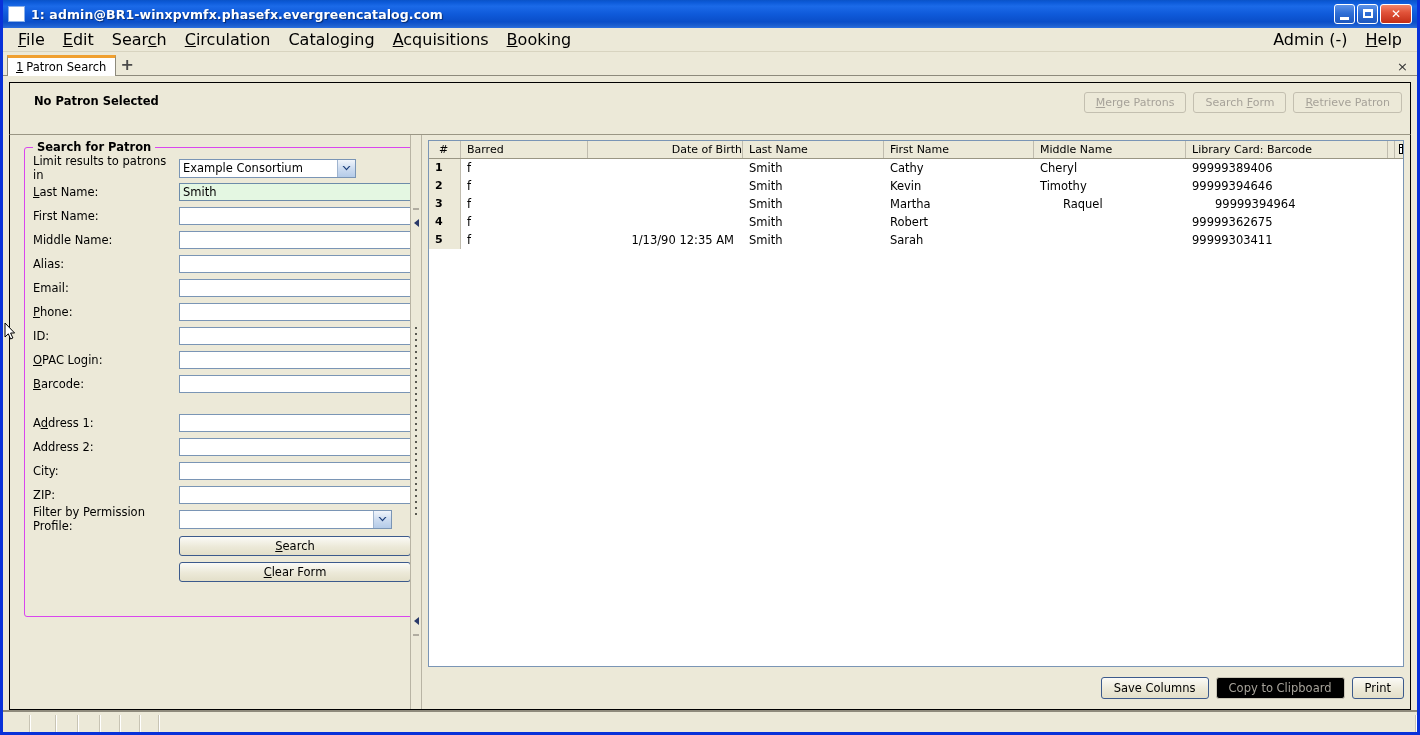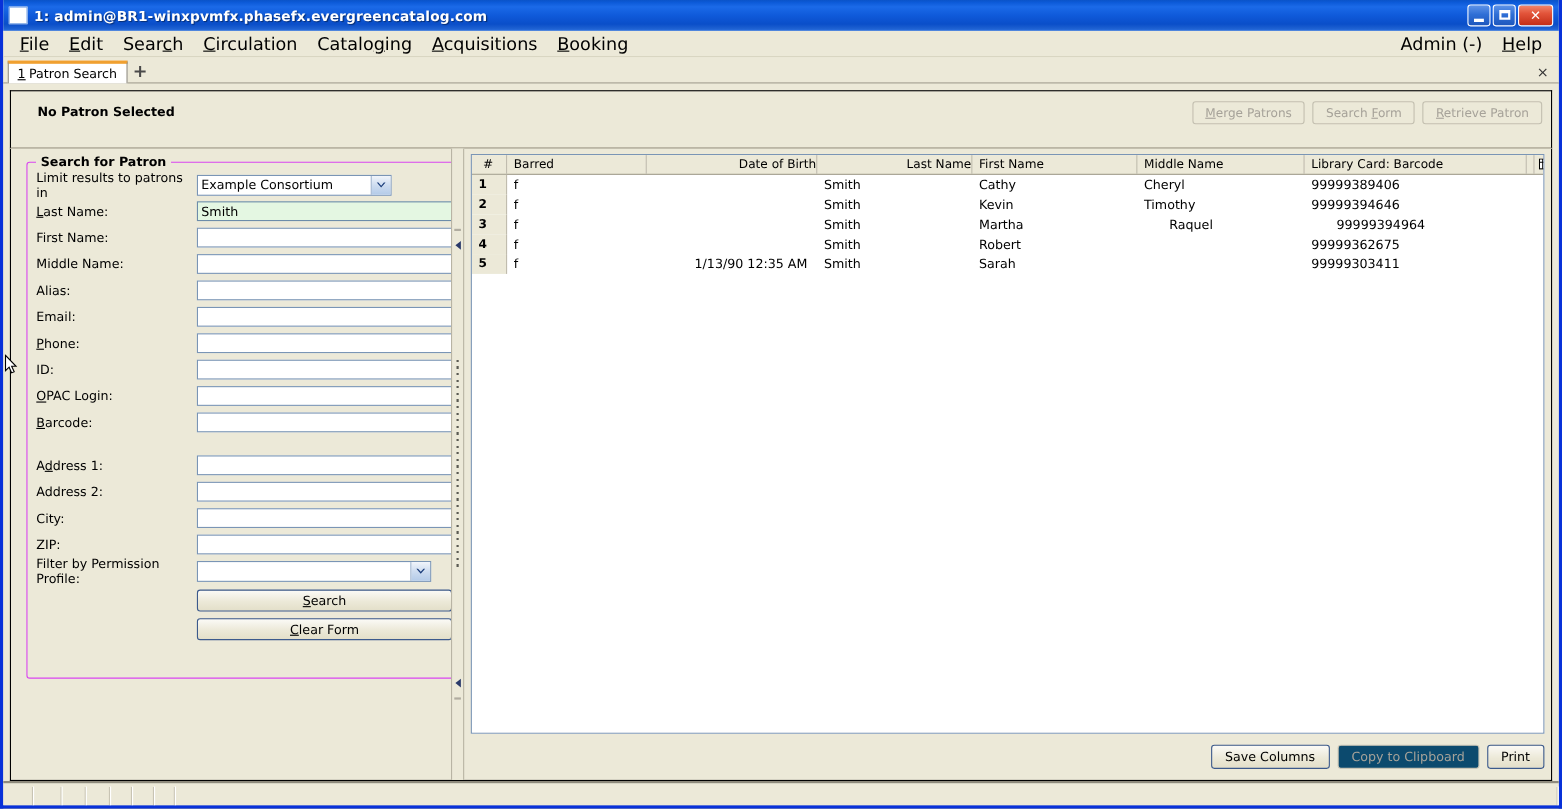--- a/index.html
+++ b/index.html
@@ -405,21 +405,21 @@
     padding: 3px 12px;
     background: linear-gradient(to bottom, #fbfaf6 0%, #ece9d8 55%, #e3dfc9 100%);
     border: 1px solid #3c5a8c;
     border-radius: 3px;
     color: #000;
     cursor: default;
   }
   .fbtn.disabled {
     color: #a6a299;
     border-color: #c9c5b6;
-    background: #0c4a6e;
+    background: #000000;
   }
 
   
   .statusbar {
     flex: 0 0 22px;
     background: #ece9d8;
     border-top: 2px solid #8e8a7c;
     display: flex;
     align-items: stretch;
     padding: 3px 0 0 2px;
@@ -648,21 +648,21 @@
         <span class="sp-arrow bot"></span>
         <span class="sp-cap b"></span>
       </div>
 
       <div class="right-pane">
         <div class="grid-wrap">
           <div class="grid-header" id="grid-header">
               <div class="gh num" style="width: 32px; flex: 0 0 32px;">#</div>
               <div class="gh" style="width: 127px; flex: 0 0 127px;">Barred</div>
               <div class="gh" style="width: 155px; flex: 0 0 155px; text-align: right; padding-right: 0px; padding-left: 0px;">Date of Birth</div>
-              <div class="gh" style="width: 141px; flex: 0 0 141px; text-align: right;">Last Name</div>
+              <div class="gh" style="width: 141px; flex: 0 0 141px;">Last Name</div>
               <div class="gh" style="width: 150px; flex: 0 0 150px;">First Name</div>
               <div class="gh" style="width: 152px; flex: 0 0 152px;">Middle Name</div>
               <div class="gh" style="width: 202px; flex: 0 0 202px;">Library Card: Barcode</div>
               <div class="gh" style="flex: 1 1 auto;"></div>
               <div class="gh picker" title="Column Picker" style="flex: 0 0 20px;">
                 <svg width="13" height="12" viewBox="0 0 13 12">
                   <rect x="0.5" y="0.5" width="9" height="9" fill="#fff" stroke="#000"></rect>
                   <line x1="0.5" y1="3.5" x2="9.5" y2="3.5" stroke="#000"></line>
                   <line x1="3.5" y1="0.5" x2="3.5" y2="9.5" stroke="#000"></line>
                   <path d="M7 8 L12 8 L9.5 11.5 Z" fill="#000"></path>

